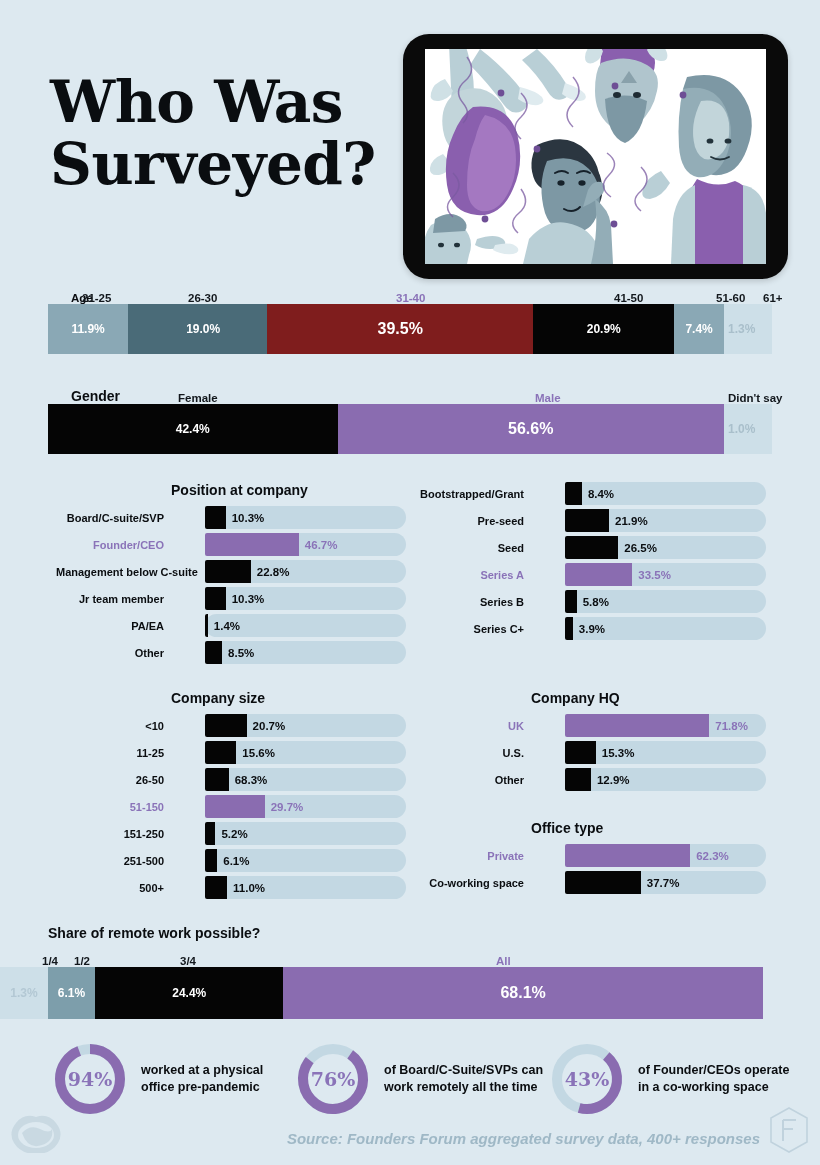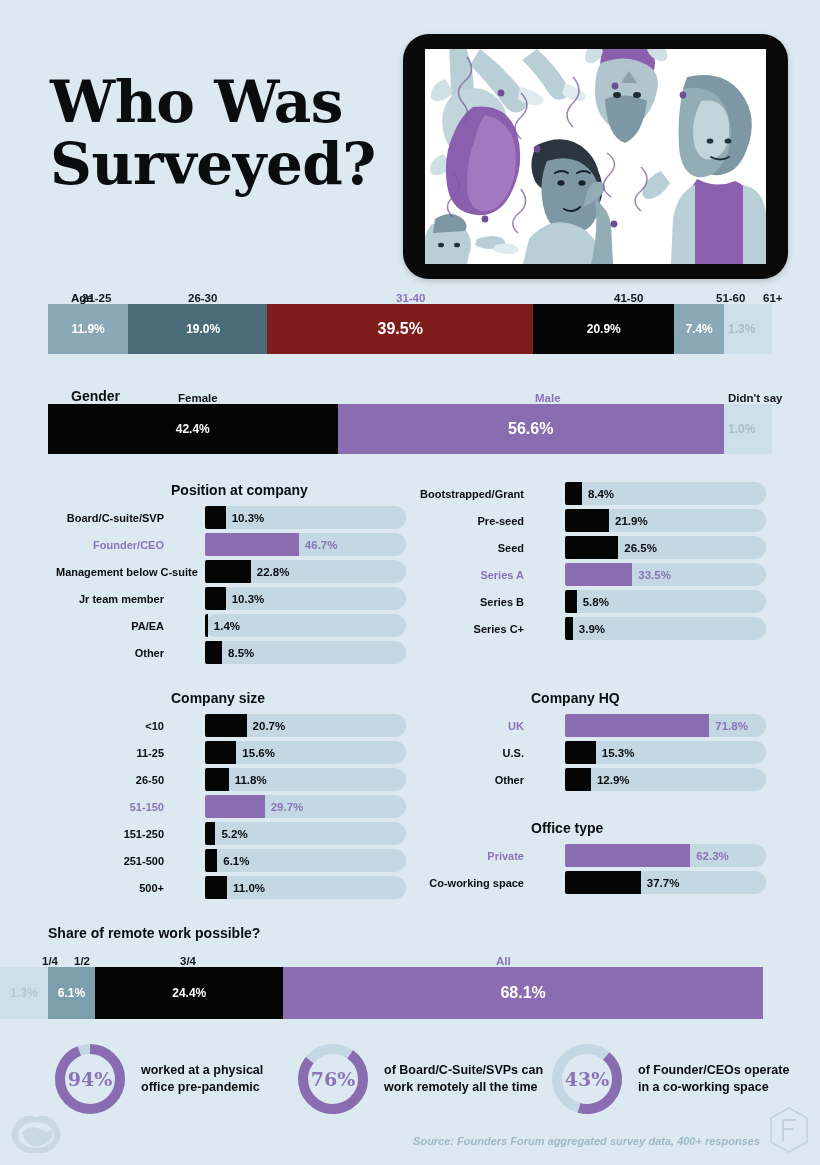--- a/index.html
+++ b/index.html
@@ -85,21 +85,21 @@
     font-size:19px;font-weight:700;color:#8a73b8;
   }
   .donut-text{
     margin-left:13px;font-size:12.5px;font-weight:700;line-height:1.35;color:#0a0d10;
     max-width:160px;
   }
 
   
   .footer-note{
     position:absolute;right:60px;bottom:18px;
-    font-size:11px;font-style:italic;font-weight:700;color:#9fb8c6;white-space:nowrap;
+    font-size:15px;font-style:italic;font-weight:700;color:#9fb8c6;white-space:nowrap;
   }
   .logo-left{position:absolute;left:10px;bottom:12px;width:52px;height:40px;opacity:.55;}
   .logo-right{position:absolute;right:8px;bottom:10px;width:46px;height:50px;opacity:.55;}
 </style>
 </head>
 <body>
 
 <div class="page">
 
   <div class="hero">
@@ -325,21 +325,21 @@
       <div class="cat">11-25</div>
       <div class="track">
         <div class="fill" style="width:15.6%;"></div>
         <div class="val" style="left:calc(15.6% + 6px);">15.6%</div>
       </div>
     </div>
     <div class="row">
       <div class="cat">26-50</div>
       <div class="track">
         <div class="fill" style="width:11.8%;"></div>
-        <div class="val" style="left:calc(11.8% + 6px);">11.8%</div>
+        <div class="val" style="left:calc(11.8% + 6px);">68.3%</div>
       </div>
     </div>
     <div class="row">
       <div class="cat hl">51-150</div>
       <div class="track">
         <div class="fill hl" style="width:29.7%;"></div>
         <div class="val hl" style="left:calc(29.7% + 6px);">29.7%</div>
       </div>
     </div>
     <div class="row">

